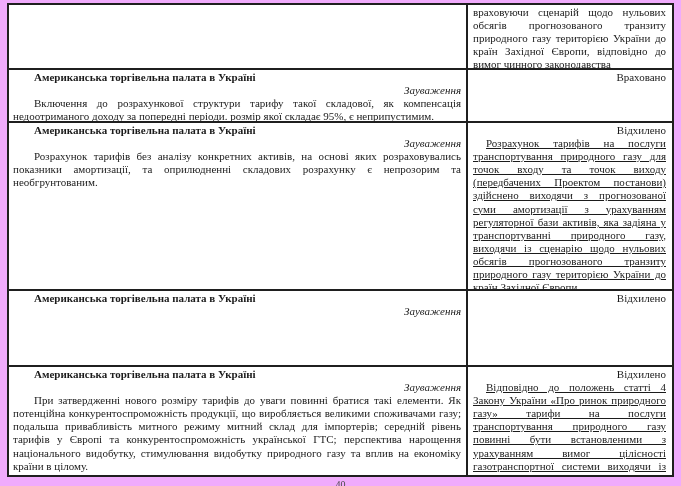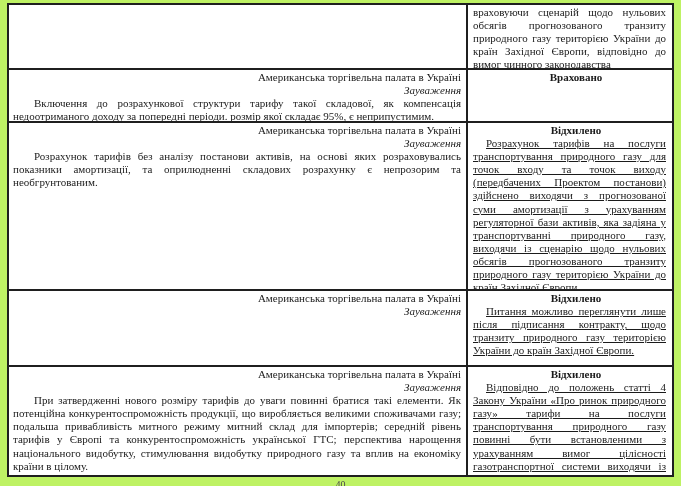--- a/index.html
+++ b/index.html
@@ -5,21 +5,21 @@
   * { box-sizing: border-box; margin: 0; padding: 0; }
   html, body { background: #ffffff; }
   body {
     font-family: "Liberation Serif", "DejaVu Serif", serif;
     color: #1b1b1b;
   }
   .page {
     position: relative;
     width: 681px;
     height: 486px;
-    background: #bef264;
+    background: #f0abfc;
     overflow: hidden;
   }
   .doc-table {
     position: absolute;
     left: 7px;
     top: 3px;
     width: 667px;
     height: 474px;
     border: 2px solid #1f1f1f;
     display: flex;
@@ -45,34 +45,34 @@
     padding: 1px 6px 1px 5px;
     overflow: hidden;
   }
   p {
     font-size: 11px;
     line-height: 13.1px;
     text-align: justify;
     color: #1b1b1b;
   }
   .org-title {
-    font-weight: normal;
+    font-weight: bold;
     text-indent: 21px;
-    text-align: right;
+    text-align: left;
   }
   .remark-label {
     font-style: italic;
     text-indent: 21px;
     text-align: right;
   }
   .comment-text { text-indent: 21px; }
   .decision {
-    font-weight: bold;
+    font-weight: normal;
     text-indent: 13px;
-    text-align: center;
+    text-align: right;
   }
   .response-text { text-indent: 13px; text-decoration: underline; }
   .continuation-text { text-indent: 0; }
   .page-number {
     position: absolute;
     top: 479px;
     left: 50%;
     transform: translateX(-50%);
     font-size: 10px;
     color: #4a4a4a;
@@ -102,36 +102,35 @@
       <div class="cell-right">
         <p class="decision">Враховано</p>
         <p class="response-text"></p>
       </div>
     </div>
 
     <div class="t-row" style="flex-basis:168px;">
       <div class="cell-left">
         <p class="org-title">Американська торгівельна палата в Україні</p>
         <p class="remark-label">Зауваження</p>
-        <p class="comment-text">Розрахунок тарифів без аналізу постанови активів, на основі яких розраховувались показники амортизації, та оприлюдненні складових розрахунку є непрозорим та необгрунтованим.</p>
+        <p class="comment-text">Розрахунок тарифів без аналізу конкретних активів, на основі яких розраховувались показники амортизації, та оприлюдненні складових розрахунку є непрозорим та необгрунтованим.</p>
       </div>
       <div class="cell-right">
         <p class="decision">Відхилено</p>
         <p class="response-text">Розрахунок тарифів на послуги транспортування природного газу для точок входу та точок виходу (передбачених Проектом постанови) здійснено виходячи з прогнозованої суми амортизації з урахуванням регуляторної бази активів, яка задіяна у транспортуванні природного газу, виходячи із сценарію щодо нульових обсягів прогнозованого транзиту природного газу територією України до країн Західної Європи.</p>
       </div>
     </div>
 
     <div class="t-row" style="flex-basis:76px;">
       <div class="cell-left">
         <p class="org-title">Американська торгівельна палата в Україні</p>
         <p class="remark-label">Зауваження</p>
       </div>
       <div class="cell-right">
         <p class="decision">Відхилено</p>
-        <p class="response-text">Питання можливо переглянути лише після підписання контракту, щодо транзиту природного газу територією України до країн Західної Європи.</p>
       </div>
     </div>
 
     <div class="t-row grow">
       <div class="cell-left">
         <p class="org-title">Американська торгівельна палата в Україні</p>
         <p class="remark-label">Зауваження</p>
         <p class="comment-text">При затвердженні нового розміру тарифів до уваги повинні братися такі елементи. Як потенційна конкурентоспроможність продукції, що виробляється великими споживачами газу; подальша привабливість митного режиму митний склад для імпортерів; середній рівень тарифів у Європі та конкурентоспроможність української ГТС; перспектива нарощення національного видобутку, стимулювання видобутку природного газу та вплив на економіку країни в цілому.</p>
       </div>
       <div class="cell-right">

